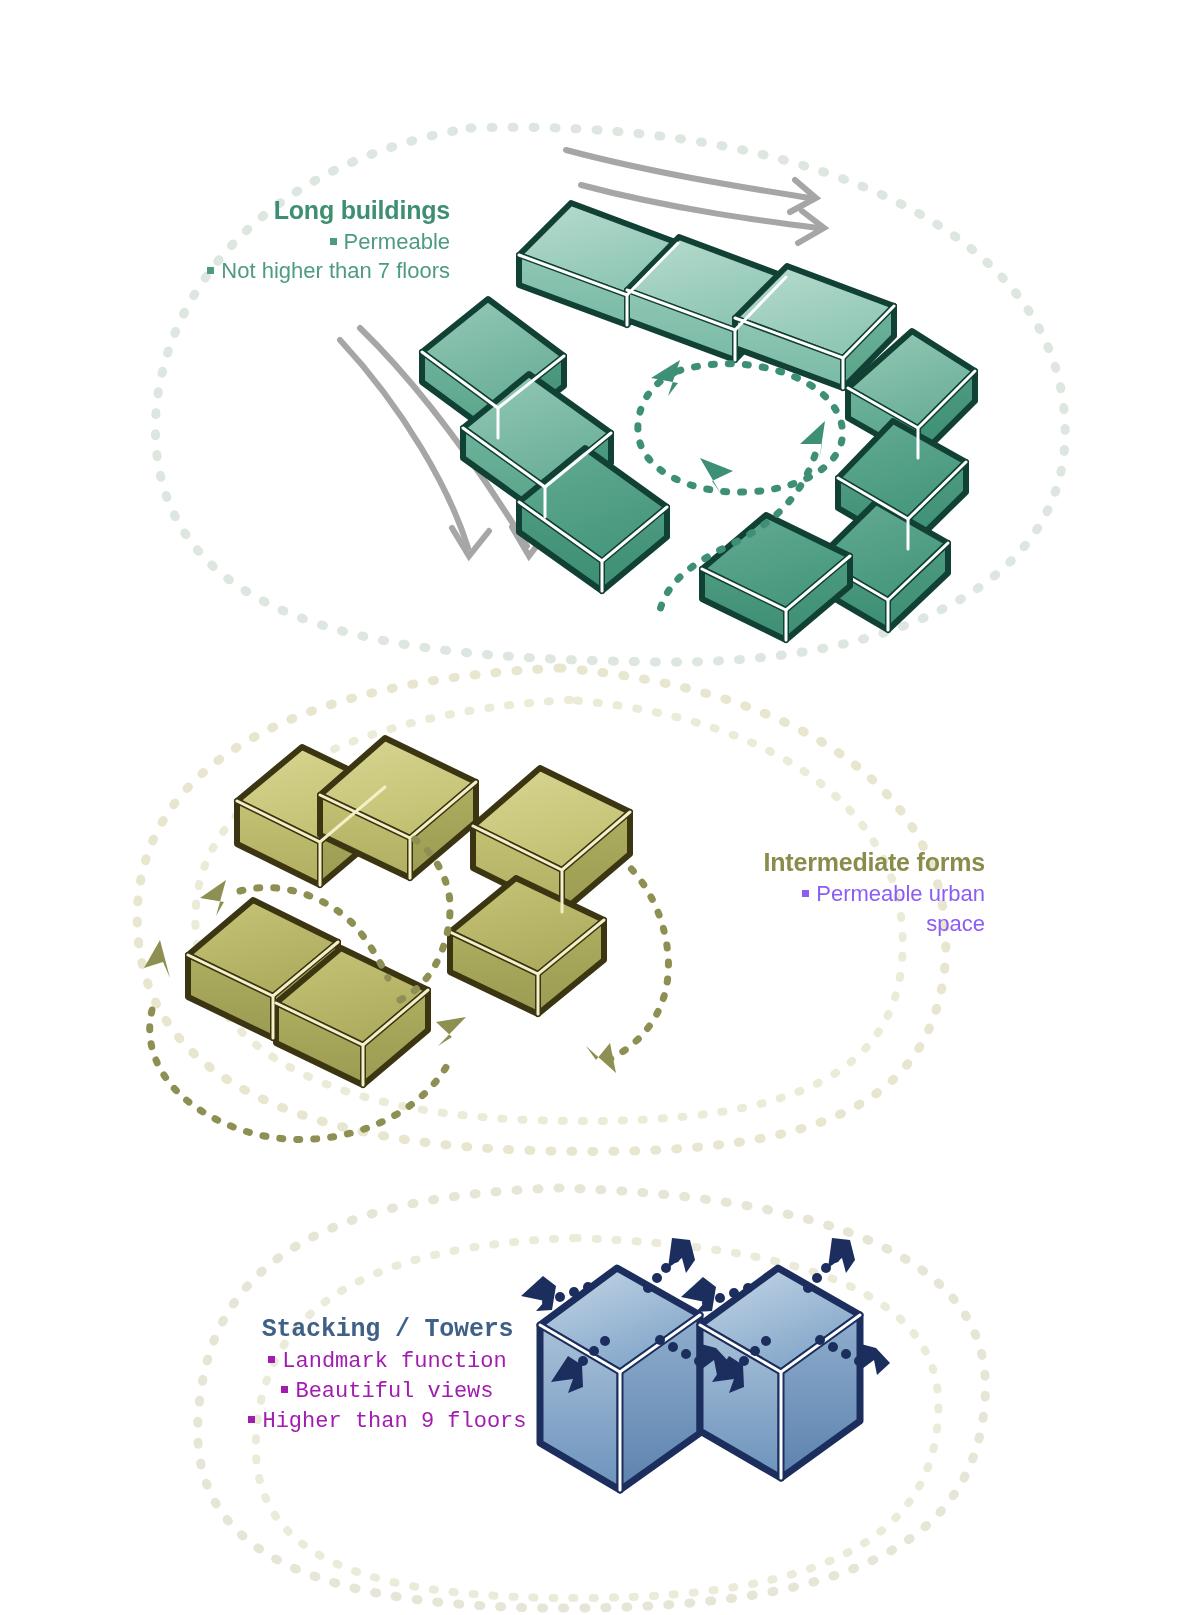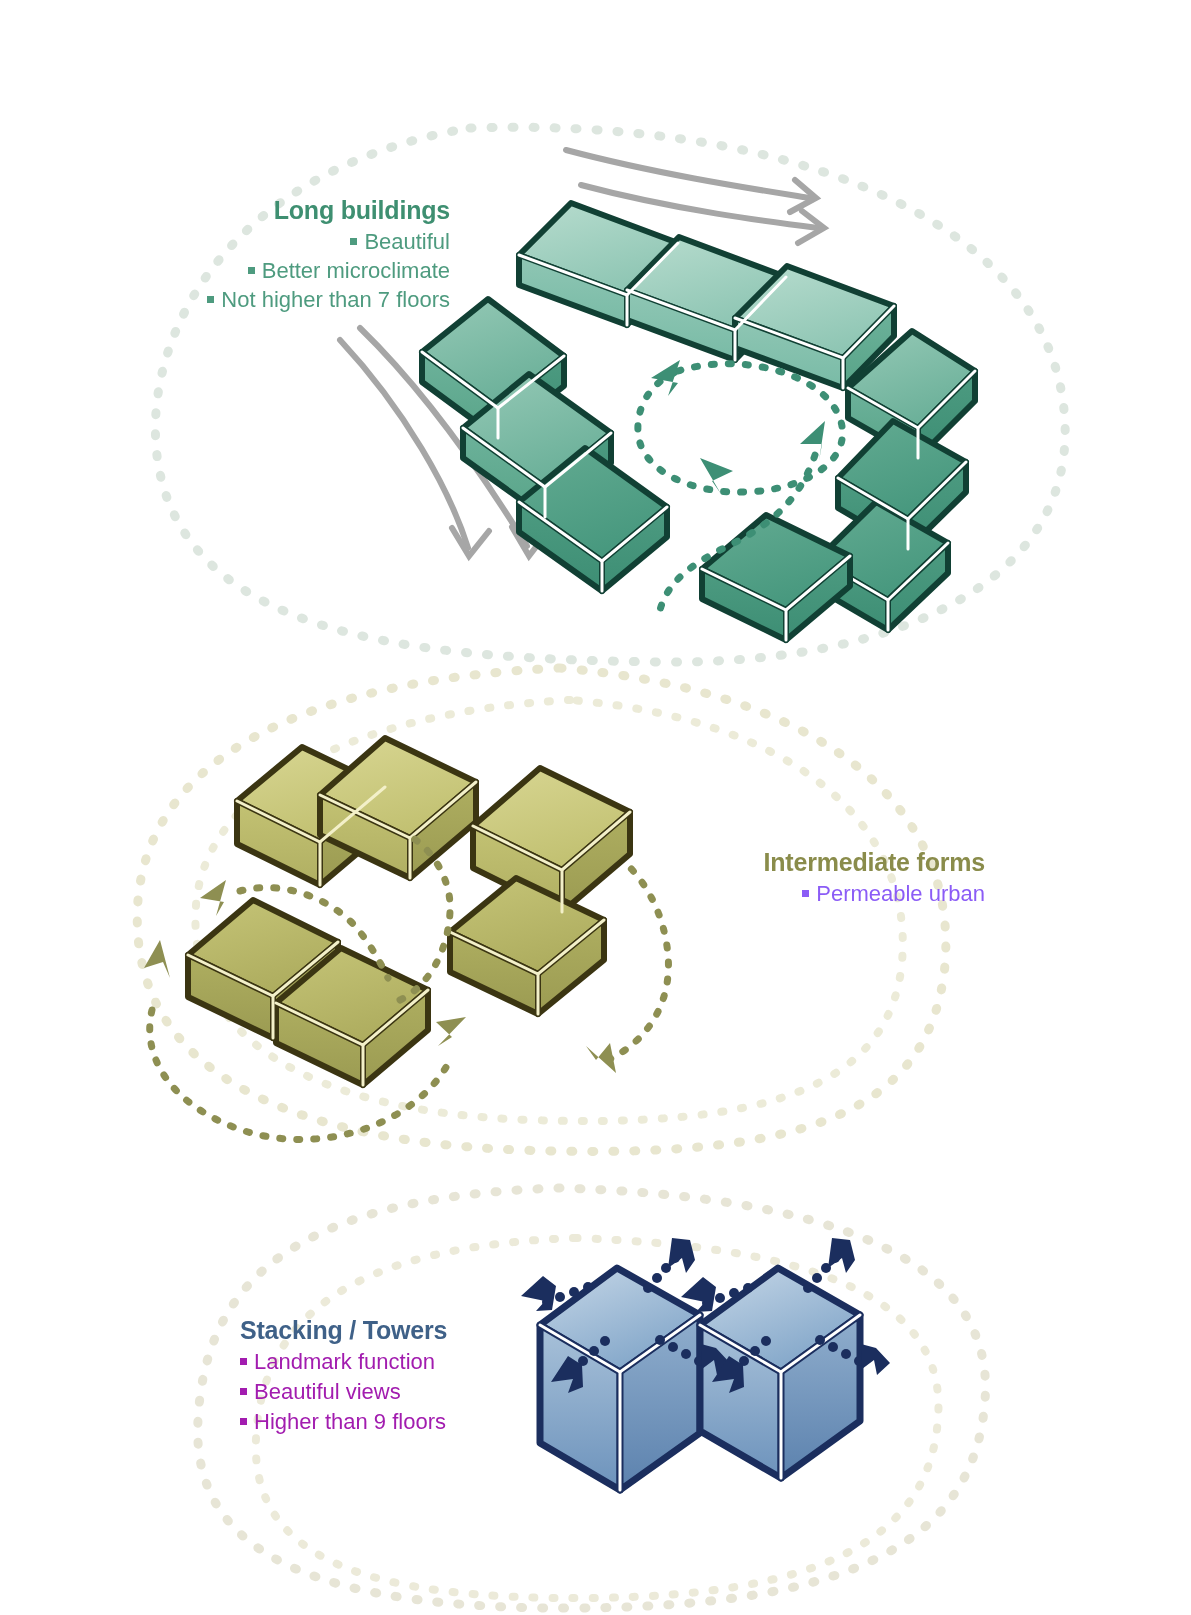--- a/index.html
+++ b/index.html
@@ -17,21 +17,21 @@
   #sec1-text{left:150px;top:193px;width:300px;text-align:right;color:#3f8f72;}
   #sec1-text .title{font-size:25px;font-weight:bold;color:#3e8f71;line-height:34px;letter-spacing:-0.2px;}
   #sec1-text .line{font-size:22px;color:#4e9b7f;line-height:29px;}
 
   
   #sec2-text{left:655px;top:845px;width:330px;text-align:right;color:#8d8f4e;}
   #sec2-text .title{font-size:25px;font-weight:bold;color:#8a8c4b;line-height:34px;letter-spacing:-0.2px;}
   #sec2-text .line{font-size:22px;color:#8b5cf6;line-height:30px;}
 
   
-  #sec3-text{left:240px;top:1313px;width:295px;text-align:left;color:#44628a;}
+  #sec3-text{left:240px;top:1313px;width:295px;text-align:center;color:#44628a;font-family:Liberation Mono, monospace;}
   #sec3-text .title{font-size:25px;font-weight:bold;color:#3f6188;line-height:34px;letter-spacing:-0.2px;}
   #sec3-text .line{font-size:22px;color:#a21caf;line-height:30px;}
 
   .bullet{display:inline-block;width:7px;height:7px;background:currentColor;
           vertical-align:middle;margin-right:7px;margin-bottom:3px;}
 </style>
 </head>
 <body>
 
 <div id="stage">
@@ -371,35 +371,33 @@
           <circle cx="859" cy="1361" r="5"></circle>
       <path d="M 861,1344 L 862,1369 L 874,1360 L 877,1375 L 890,1363 L 876,1348 Z"></path>
     </g>
   </g>
 
 </svg>
 
 <div class="txt-block" id="sec1-text">
   <div class="title">Long buildings</div>
   <div class="line">
-    <span class="bullet"></span><span>Beautiful</span>
-  </div>
-  <div class="line">
-    <span class="bullet"></span><span>Better microclimate</span>
+    <span class="bullet"></span><span>Permeable</span>
   </div>
   <div class="line">
     <span class="bullet"></span><span>Not higher than 7 floors</span>
   </div>
 </div>
 
 <div class="txt-block" id="sec2-text">
   <div class="title">Intermediate forms</div>
   <div class="line">
     <span class="bullet"></span><span>Permeable urban</span>
   </div>
+  <div class="line">space</div>
 </div>
 
 <div class="txt-block" id="sec3-text">
   <div class="title">Stacking / Towers</div>
   <div class="line">
     <span class="bullet"></span><span>Landmark function</span>
   </div>
   <div class="line">
     <span class="bullet"></span><span>Beautiful views</span>
   </div>

